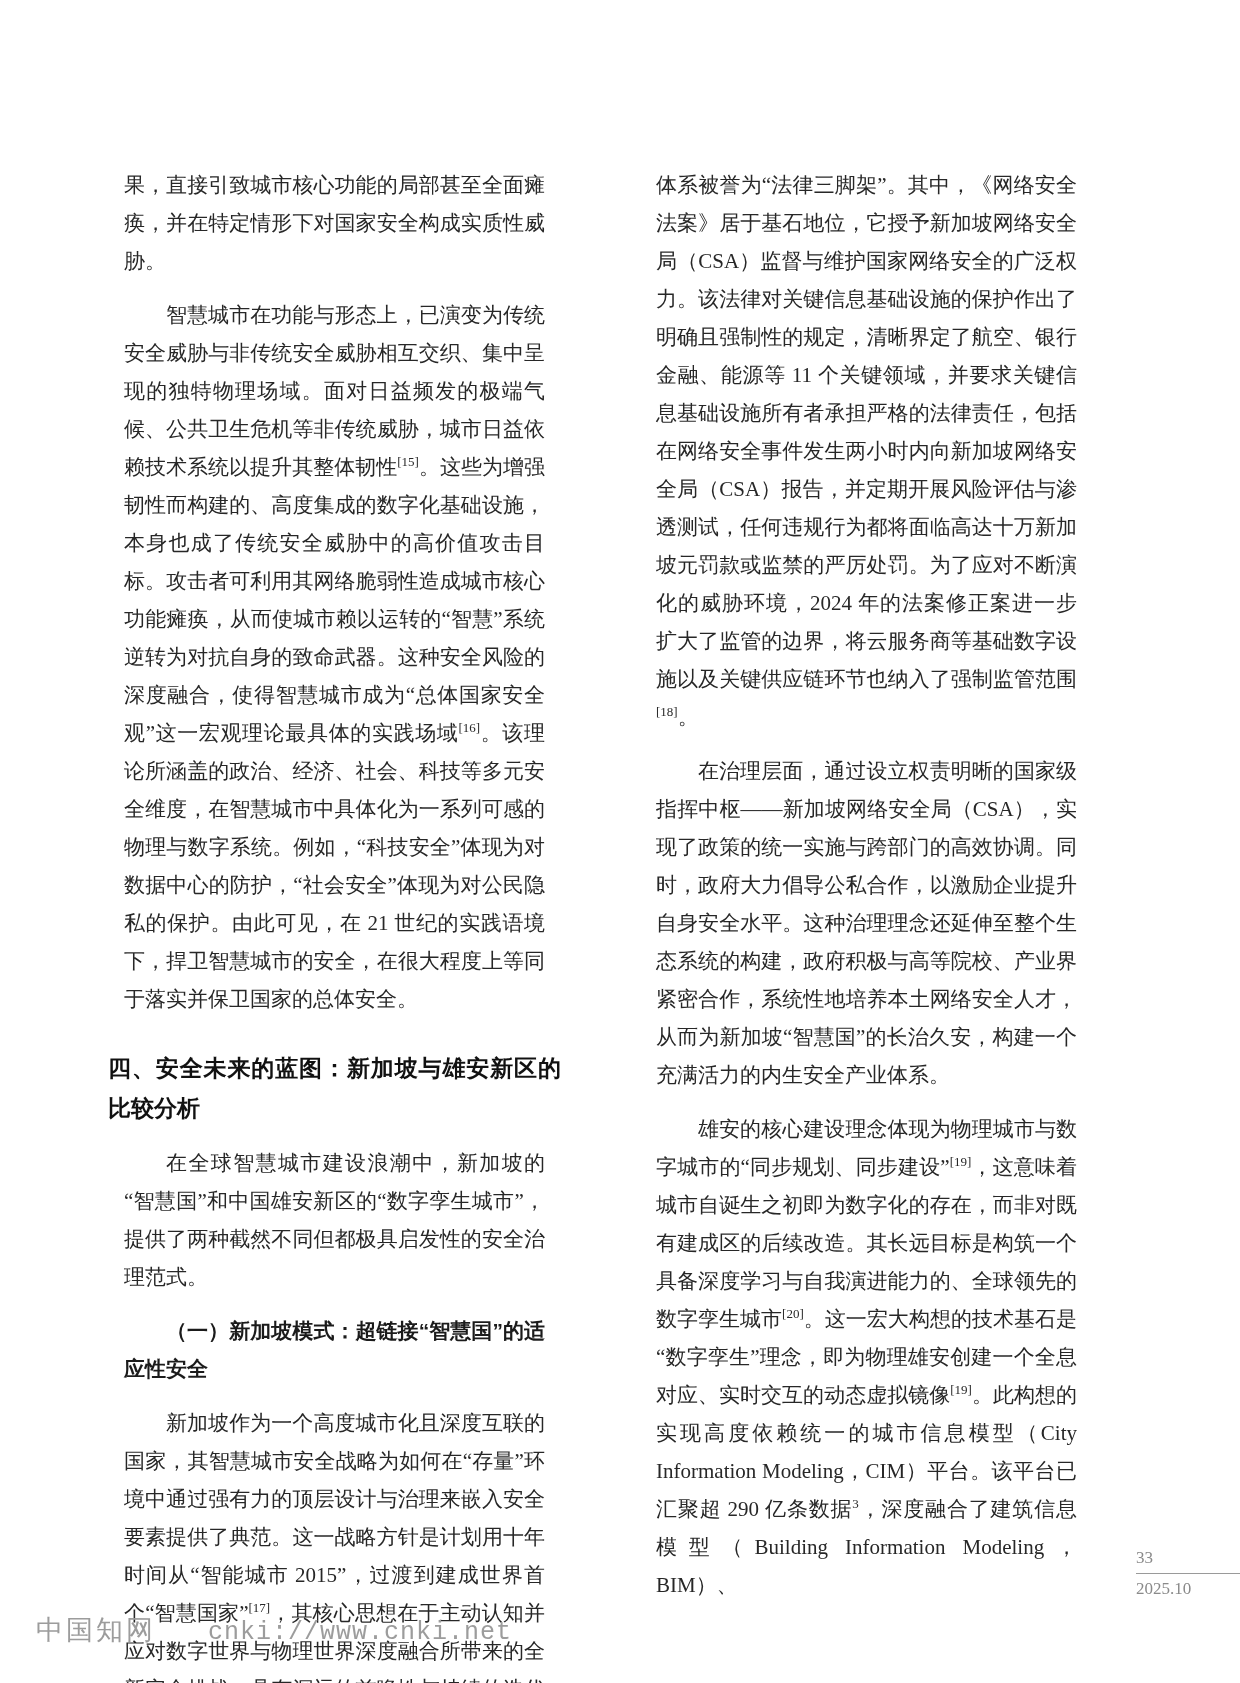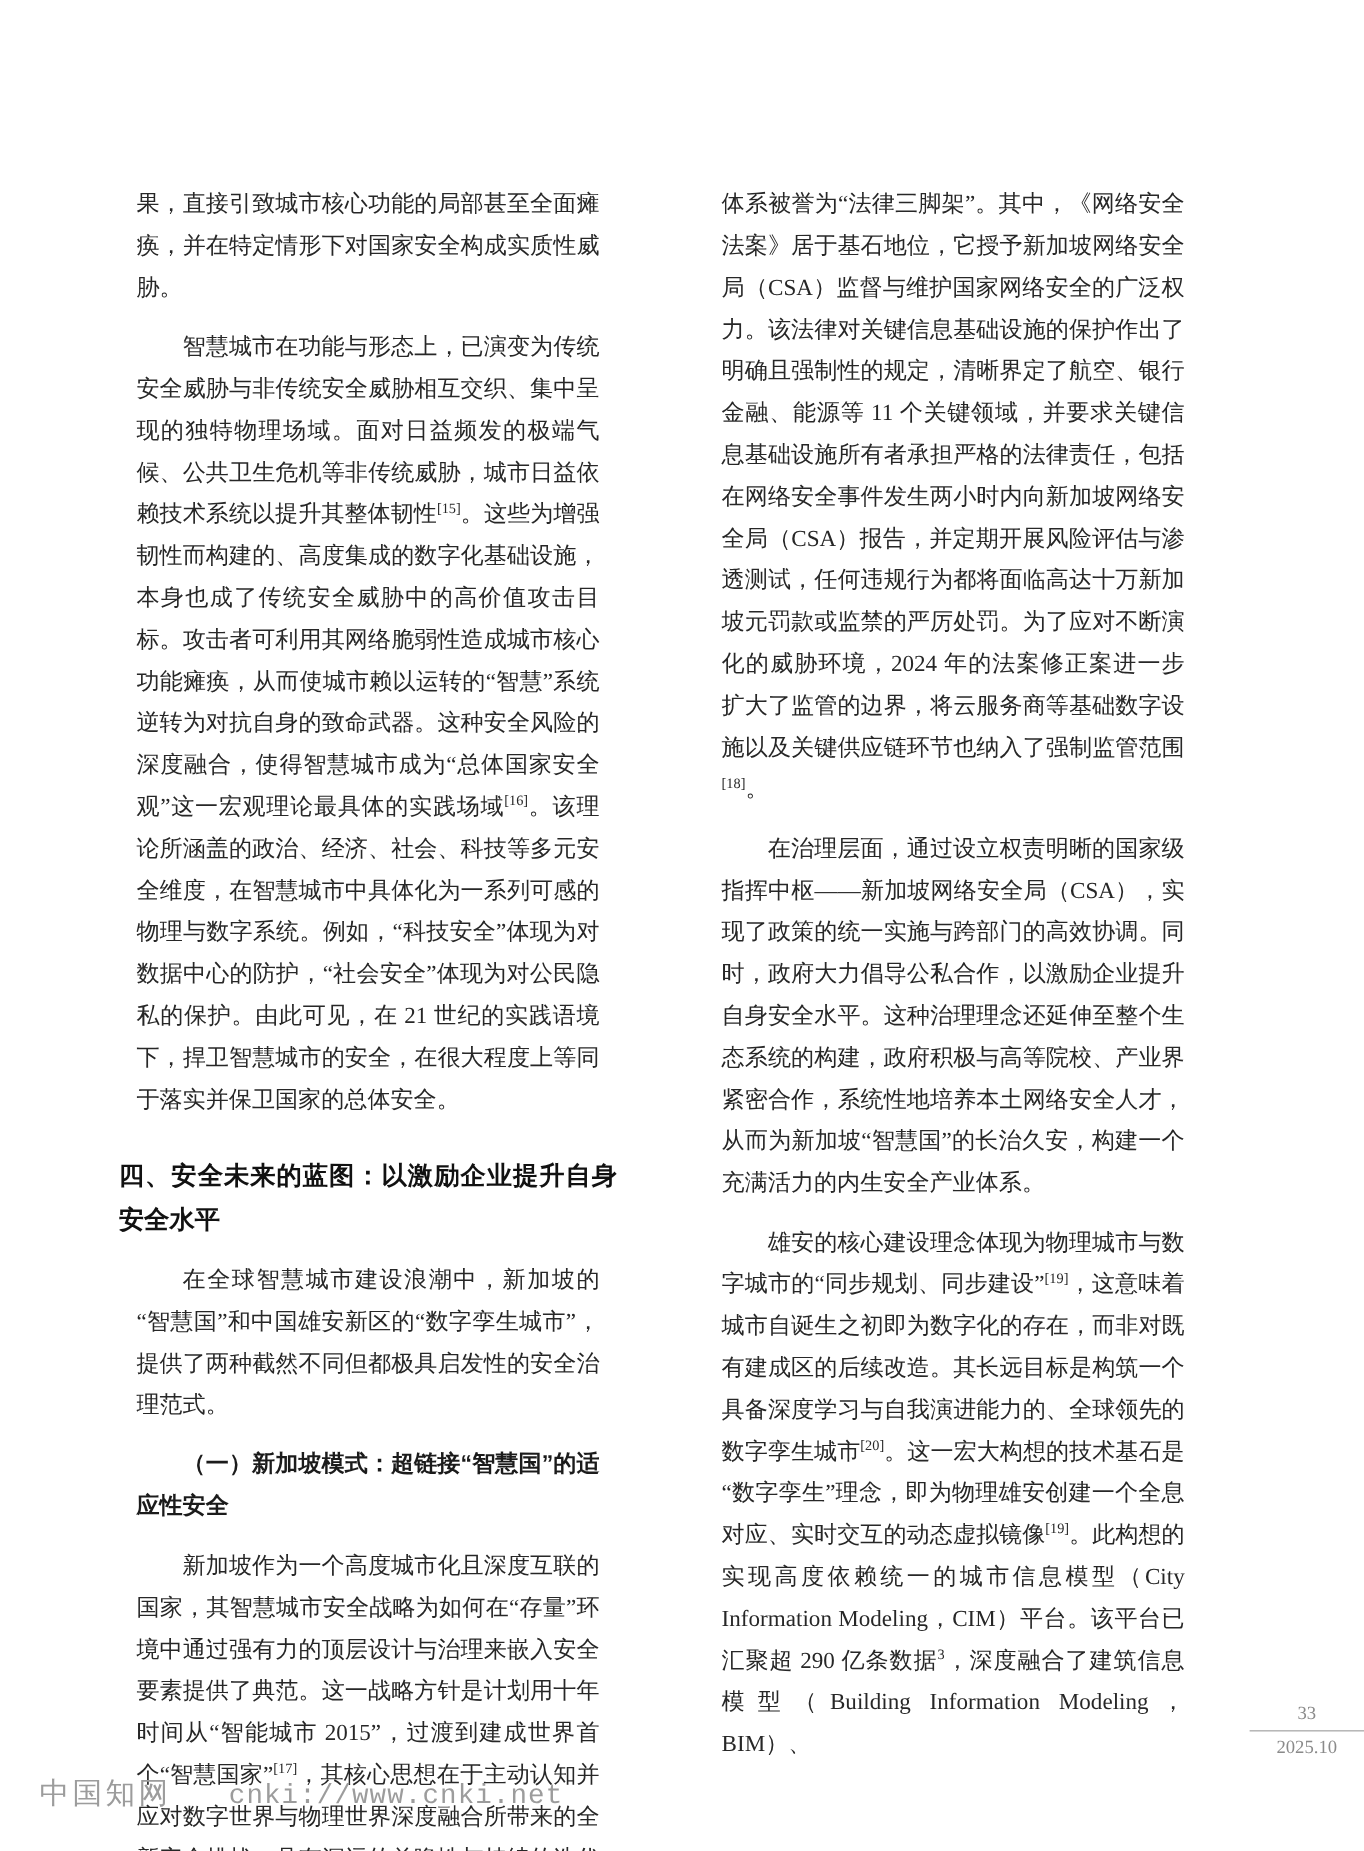--- a/index.html
+++ b/index.html
@@ -46,21 +46,21 @@
     font-size: 13px;
     line-height: 0;
     vertical-align: super;
   }
   .pagenum-block {
     position: absolute;
     top: 1548px; right: 0;
     width: 104px;
     color: #8a8a8a;
     font-size: 17px;
-    text-align: center;
+    text-align: left;
   }
   .pagenum-block .num {
     display: block;
     padding-bottom: 5px;
     border-bottom: 1px solid #9a9a9a;
   }
   .pagenum-block .issue {
     display: block;
     padding-top: 5px;
   }
@@ -83,21 +83,21 @@
     font-family: "Liberation Mono", "DejaVu Sans Mono", monospace;
   }
 </style>
 </head>
 <body>
 
 <div class="content">
   <div class="col">
       <p class="body-first">果，直接引致城市核心功能的局部甚至全面瘫痪，并在特定情形下对国家安全构成实质性威胁。</p>
       <p class="body">智慧城市在功能与形态上，已演变为传统安全威胁与非传统安全威胁相互交织、集中呈现的独特物理场域。面对日益频发的极端气候、公共卫生危机等非传统威胁，城市日益依赖技术系统以提升其整体韧性<sup>[15]</sup>。这些为增强韧性而构建的、高度集成的数字化基础设施，本身也成了传统安全威胁中的高价值攻击目标。攻击者可利用其网络脆弱性造成城市核心功能瘫痪，从而使城市赖以运转的“智慧”系统逆转为对抗自身的致命武器。这种安全风险的深度融合，使得智慧城市成为“总体国家安全观”这一宏观理论最具体的实践场域<sup>[16]</sup>。该理论所涵盖的政治、经济、社会、科技等多元安全维度，在智慧城市中具体化为一系列可感的物理与数字系统。例如，“科技安全”体现为对数据中心的防护，“社会安全”体现为对公民隐私的保护。由此可见，在 21 世纪的实践语境下，捍卫智慧城市的安全，在很大程度上等同于落实并保卫国家的总体安全。</p>
-      <p class="section-heading">四、安全未来的蓝图：以激励企业提升自身安全水平</p>
+      <p class="section-heading">四、安全未来的蓝图：新加坡与雄安新区的比较分析</p>
       <p class="body">在全球智慧城市建设浪潮中，新加坡的“智慧国”和中国雄安新区的“数字孪生城市”，提供了两种截然不同但都极具启发性的安全治理范式。</p>
       <p class="subheading">（一）新加坡模式：超链接“智慧国”的适应性安全</p>
       <p class="body">新加坡作为一个高度城市化且深度互联的国家，其智慧城市安全战略为如何在“存量”环境中通过强有力的顶层设计与治理来嵌入安全要素提供了典范。这一战略方针是计划用十年时间从“智能城市 2015”，过渡到建成世界首个“智慧国家”<sup>[17]</sup>，其核心思想在于主动认知并应对数字世界与物理世界深度融合所带来的全新安全挑战，具有深远的前瞻性与持续的迭代能力。</p>
       <p class="body">为将此战略愿景转化为可执行的框架，新加坡构建了以《网络安全法案》、《个人数据保护法》（The Personal Data Protection Act，PDPA）和《计算机滥用和网络安全法案》为三大支柱的严密监管体系，该监管</p>
     </div>
   <div class="col">
       <p class="body-first">体系被誉为“法律三脚架”。其中，《网络安全法案》居于基石地位，它授予新加坡网络安全局（CSA）监督与维护国家网络安全的广泛权力。该法律对关键信息基础设施的保护作出了明确且强制性的规定，清晰界定了航空、银行金融、能源等 11 个关键领域，并要求关键信息基础设施所有者承担严格的法律责任，包括在网络安全事件发生两小时内向新加坡网络安全局（CSA）报告，并定期开展风险评估与渗透测试，任何违规行为都将面临高达十万新加坡元罚款或监禁的严厉处罚。为了应对不断演化的威胁环境，2024 年的法案修正案进一步扩大了监管的边界，将云服务商等基础数字设施以及关键供应链环节也纳入了强制监管范围<sup>[18]</sup>。</p>
       <p class="body">在治理层面，通过设立权责明晰的国家级指挥中枢——新加坡网络安全局（CSA），实现了政策的统一实施与跨部门的高效协调。同时，政府大力倡导公私合作，以激励企业提升自身安全水平。这种治理理念还延伸至整个生态系统的构建，政府积极与高等院校、产业界紧密合作，系统性地培养本土网络安全人才，从而为新加坡“智慧国”的长治久安，构建一个充满活力的内生安全产业体系。</p>
       <p class="body">雄安的核心建设理念体现为物理城市与数字城市的“同步规划、同步建设”<sup>[19]</sup>，这意味着城市自诞生之初即为数字化的存在，而非对既有建成区的后续改造。其长远目标是构筑一个具备深度学习与自我演进能力的、全球领先的数字孪生城市<sup>[20]</sup>。这一宏大构想的技术基石是“数字孪生”理念，即为物理雄安创建一个全息对应、实时交互的动态虚拟镜像<sup>[19]</sup>。此构想的实现高度依赖统一的城市信息模型（City Information Modeling，CIM）平台。该平台已汇聚超 290 亿条数据<sup>3</sup>，深度融合了建筑信息模型（Building Information Modeling，BIM）、</p>
     </div>

